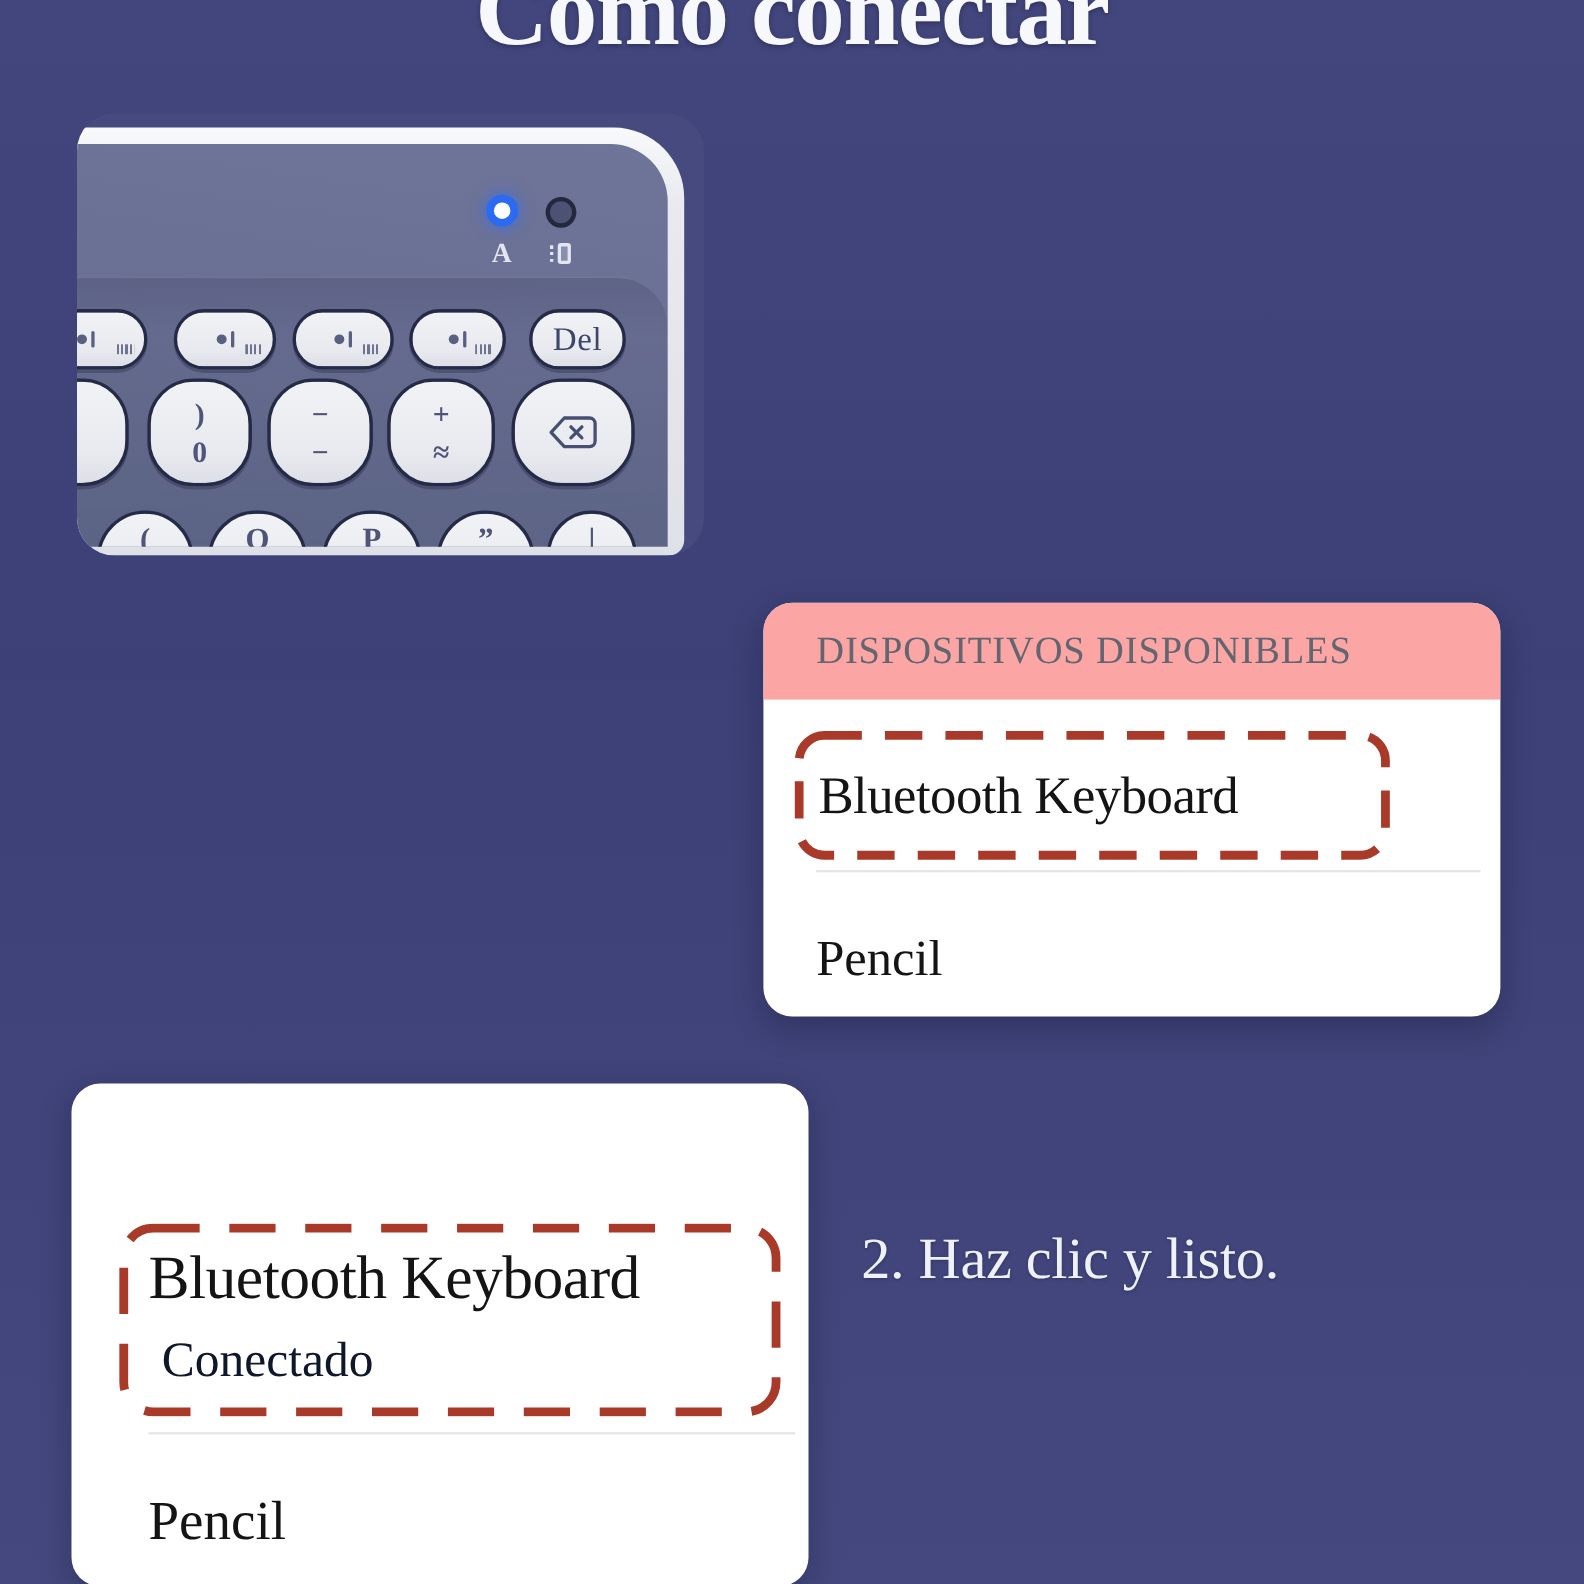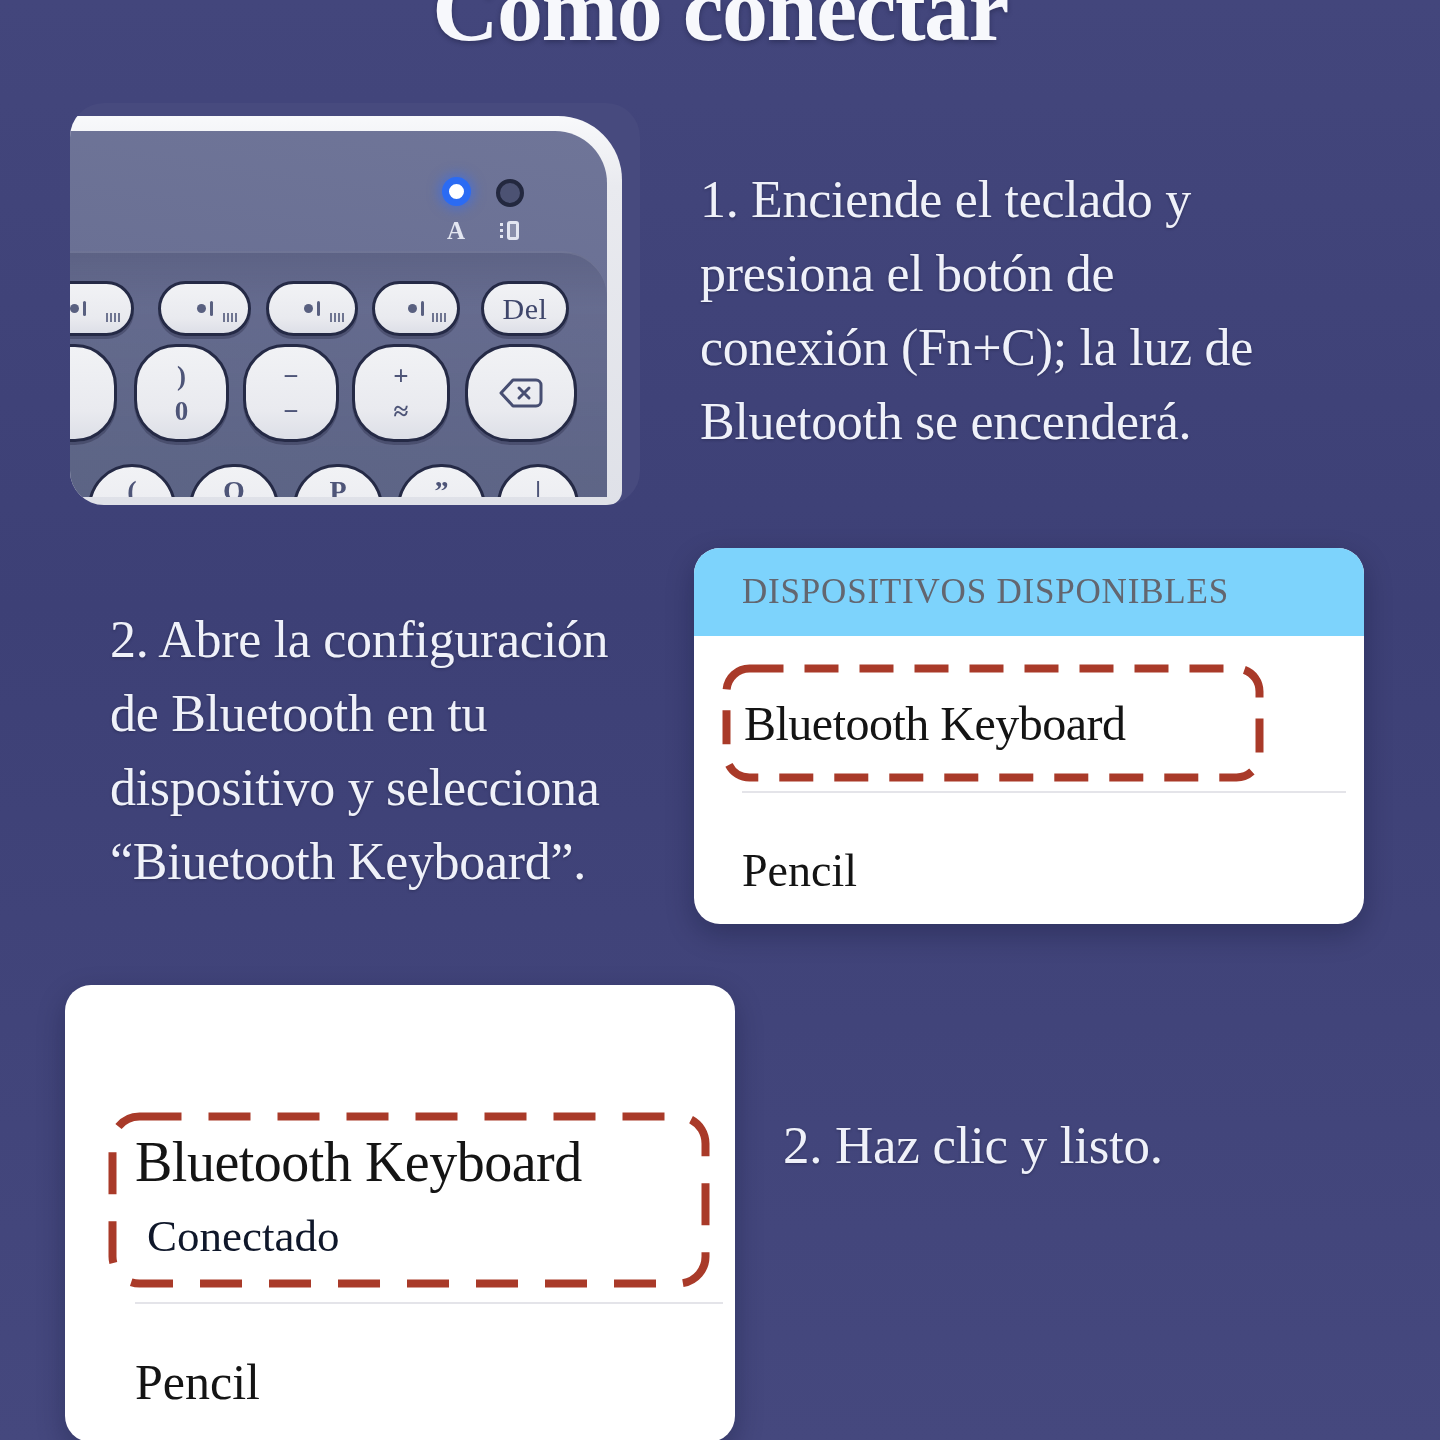--- a/index.html
+++ b/index.html
@@ -82,21 +82,21 @@
   .fsub{position:absolute;right:9px;bottom:11px;width:16px;height:9px;
     background:repeating-linear-gradient(90deg,#596080 0 2px,transparent 2px 4px);opacity:.85;}
   
   .card{
     position:absolute;background:#ffffff;border-radius:26px;overflow:hidden;
     box-shadow:0 10px 28px rgba(8,10,36,.28);
   }
   .card-available{left:694px;top:548px;width:670px;height:376px;}
   .card-mine{left:65px;top:985px;width:670px;height:457px;}
   .card-head{
-    background:#7dd3fc;display:flex;align-items:center;
+    background:#fca5a5;display:flex;align-items:center;
     color:#63666f;letter-spacing:.8px;
   }
   .card-available .card-head{height:88px;font-size:35px;padding-left:48px;}
   .card-mine .card-head{height:90px;font-size:39px;padding-left:70px;}
   .dashed-box{position:absolute;}
   .dash-svg{position:absolute;left:0;top:0;}
   .box1{left:28px;top:116px;width:542px;height:118px;display:flex;align-items:center;}
   .box1 .device-name{padding-left:22px;}
   .box2{left:43px;top:127px;width:602px;height:176px;}
   .device-name{color:#141414;letter-spacing:-0.5px;}
@@ -188,22 +188,20 @@
           <span class="r3cap">”</span>
         </div>
         <div class="key round3" style="left:497px;width:82px;">
           <span class="r3cap">|</span>
         </div>
 
       </div>
     </div>
   </div>
 
-  <div class="step step1">1. Enciende el teclado y<br>presiona el botón de<br>conexión (Fn+C); la luz de<br>Bluetooth se encenderá.</div>
-  <div class="step step2">2. Abre la configuración<br>de Bluetooth en tu<br>dispositivo y selecciona<br>“Biuetooth Keyboard”.</div>
   <div class="step step3">2. Haz clic y listo.</div>
 
   <div class="card card-available">
     <div class="card-head">DISPOSITIVOS DISPONIBLES</div>
 
     <div class="dashed-box box1">
       <svg class="dash-svg" width="542" height="118" viewBox="0 0 542 118">
         <rect x="4.5" y="4.5" width="533" height="109" rx="23" fill="none" stroke="#a93a29" stroke-width="8" stroke-dasharray="34 21"></rect>
       </svg>
       <span class="device-name name1">Bluetooth Keyboard</span>

